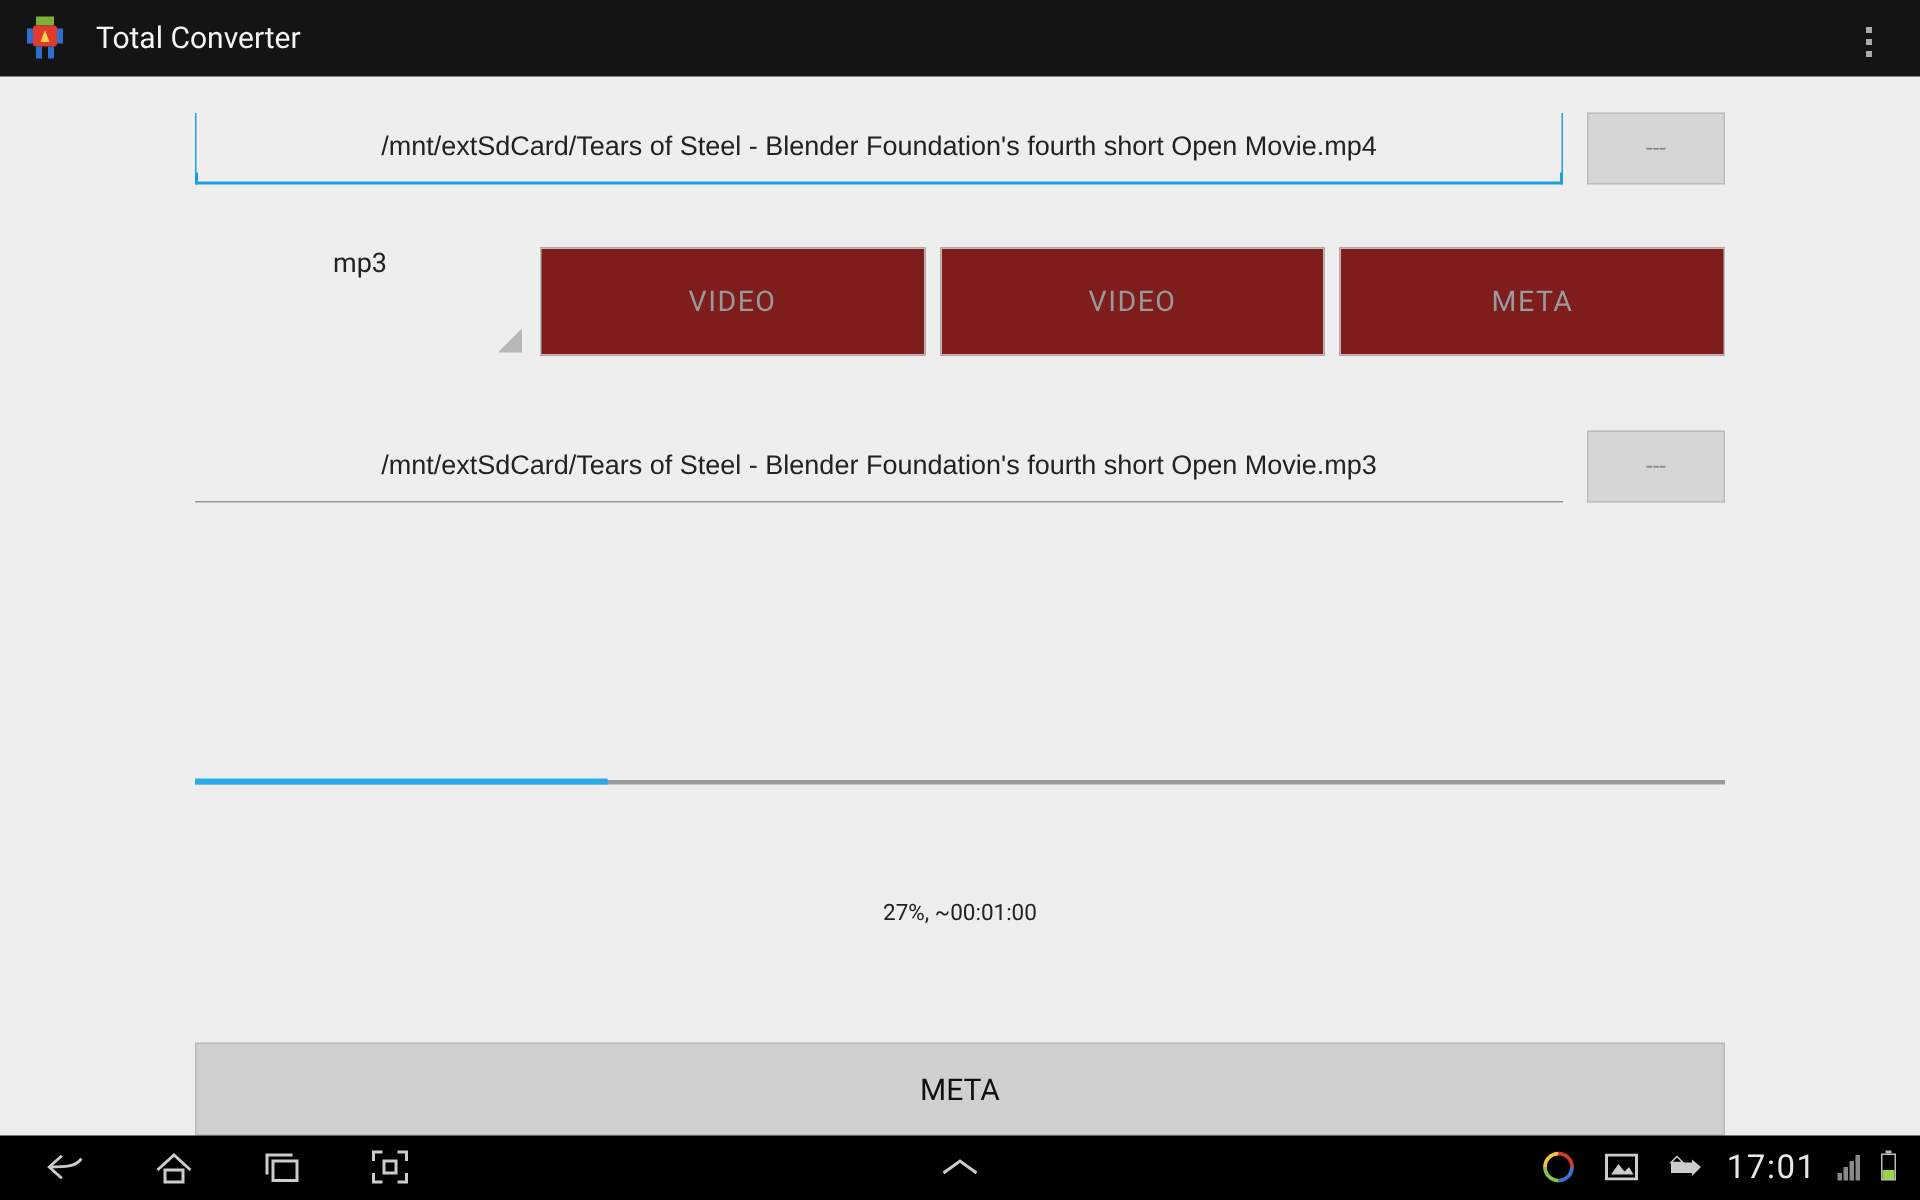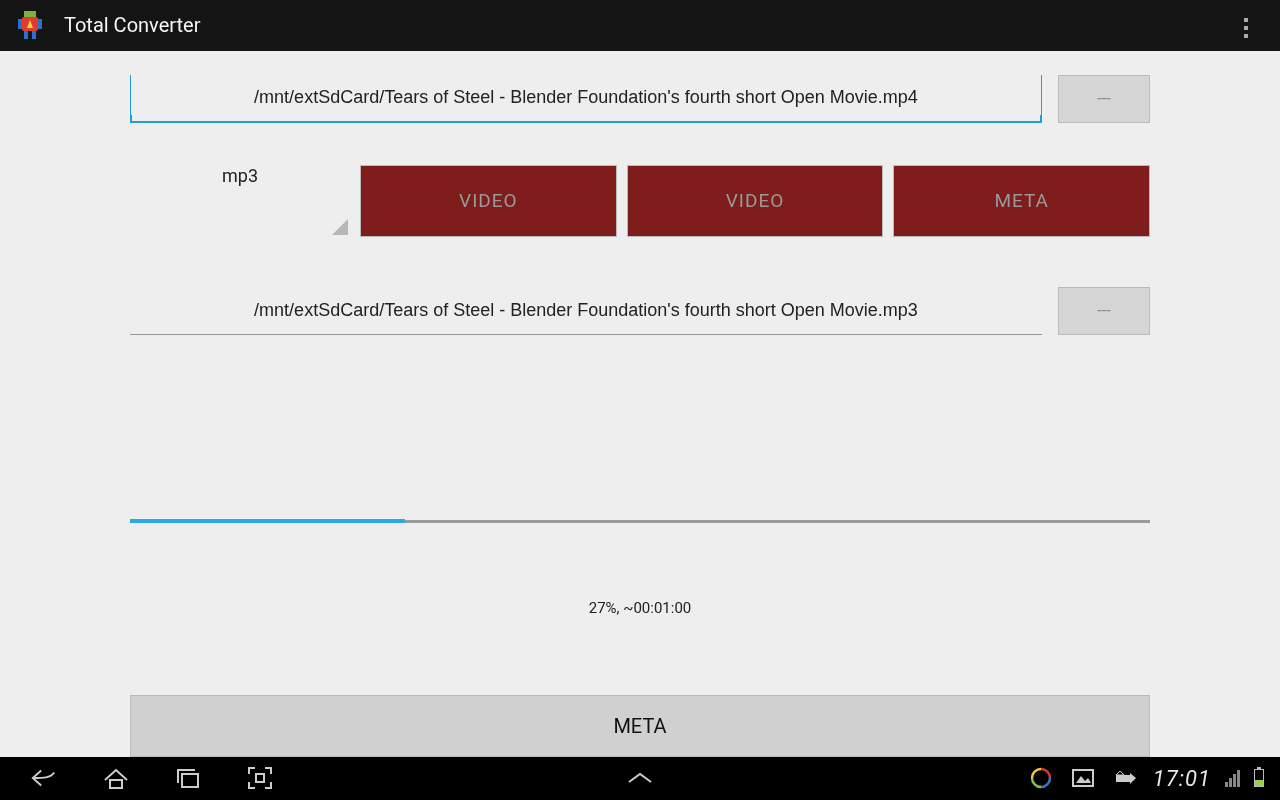--- a/index.html
+++ b/index.html
@@ -94,21 +94,21 @@
     height: 48px; background: #000; display: flex; align-items: center;
     padding: 0 16px; color: #ccc; position: relative;
   }
   .nav-left { display: flex; gap: 44px; align-items: center; margin-left: 14px; }
   .nav-icon { width: 28px; height: 28px; display: flex; align-items: center; justify-content: center; cursor: pointer; }
   .nav-center {
     position: absolute; left: 50%; transform: translateX(-50%);
     display: flex; align-items: center; justify-content: center; cursor: pointer;
   }
   .nav-right {
-    margin-left: auto; display: flex; align-items: center; gap: 14px; font-style: italic;
+    margin-left: auto; display: flex; align-items: center; gap: 14px;
   }
   .clock { font-size: 22px; color: #e8e8e8; letter-spacing: 1px; }
   .signal { display: flex; align-items: flex-end; gap: 1px; height: 18px; }
   .signal span { width: 3px; background: #888; }
   .signal span:nth-child(1){height:5px;} .signal span:nth-child(2){height:9px;}
   .signal span:nth-child(3){height:13px;} .signal span:nth-child(4){height:17px;}
   .battery {
     width: 10px; height: 18px; border: 1px solid #bbb; position: relative;
   }
   .battery::before {

